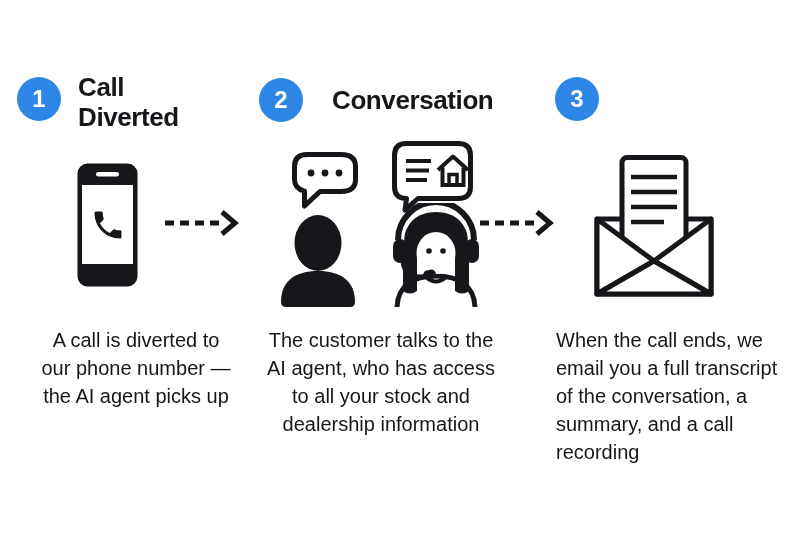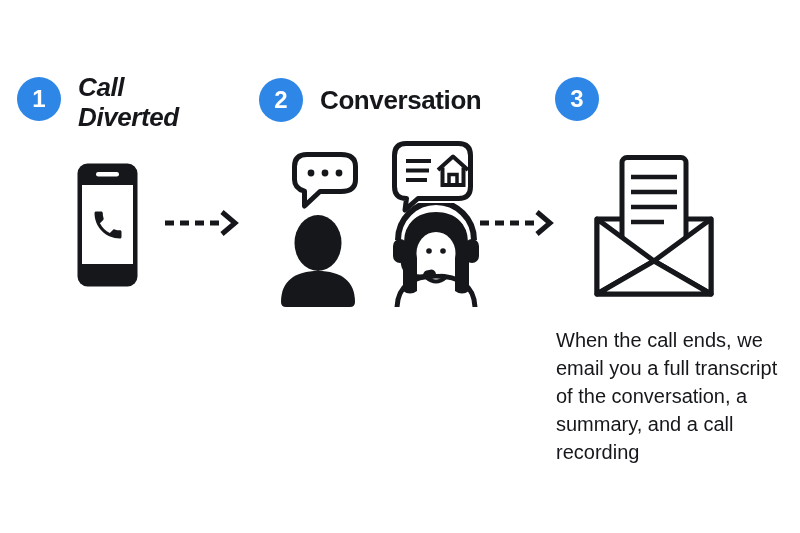--- a/index.html
+++ b/index.html
@@ -33,27 +33,27 @@
   svg{display:block;}
 </style>
 </head>
 <body>
 
 <div class="canvas">
 
   <div class="abs step-circle" style="left:17px;top:77px;">
     <span>1</span>
   </div>
-  <div class="abs step-title" style="left:78px;top:72px;font-style:italic;">Call
+  <div class="abs step-title" style="left:78px;top:72px;">Call
 Diverted</div>
 
   <div class="abs step-circle" style="left:259px;top:78px;">
     <span>2</span>
   </div>
-  <div class="abs step-title" style="left:320px;top:85px;">Conversation</div>
+  <div class="abs step-title" style="left:332px;top:85px;">Conversation</div>
 
   <div class="abs step-circle" style="left:555px;top:77px;">
     <span>3</span>
   </div>
 
   <div class="abs" style="left:76px;top:162px;">
     <svg width="63" height="126" viewBox="0 0 63 126">
       <rect x="1.5" y="1.5" width="60" height="123" rx="10" fill="#15171b"></rect>
       <rect x="6" y="23" width="51" height="79" fill="#fff"></rect>
       <rect x="20" y="10" width="23" height="4.5" rx="2.25" fill="#fff"></rect>
@@ -127,21 +127,28 @@
       <line x1="37" y1="22" x2="83" y2="22" stroke="#15171b" stroke-width="4.5"></line>
       <line x1="37" y1="37" x2="83" y2="37" stroke="#15171b" stroke-width="4.5"></line>
       <line x1="37" y1="52" x2="83" y2="52" stroke="#15171b" stroke-width="4.5"></line>
       <line x1="37" y1="67" x2="70" y2="67" stroke="#15171b" stroke-width="4.5"></line>
       <path d="M3 64 L60 106 L3 139 Z" fill="#fff" stroke="#15171b" stroke-width="5" stroke-linejoin="round"></path>
       <path d="M117 64 L60 106 L117 139 Z" fill="#fff" stroke="#15171b" stroke-width="5" stroke-linejoin="round"></path>
       <path d="M3 139 L60 106 L117 139 Z" fill="#fff" stroke="#15171b" stroke-width="5" stroke-linejoin="round"></path>
     </svg>
   </div>
 
+  <div class="abs step-desc center" style="left:15px;top:326px;width:242px;">A call is diverted to
+our phone number —
+the AI agent picks up</div>
 
+  <div class="abs step-desc center" style="left:248px;top:326px;width:266px;">The customer talks to the
+AI agent, who has access
+to all your stock and
+dealership information</div>
 
   <div class="abs step-desc left" style="left:556px;top:326px;width:250px;">When the call ends, we
 email you a full transcript
 of the conversation, a
 summary, and a call
 recording</div>
 
 </div>
 
 </body></html>

